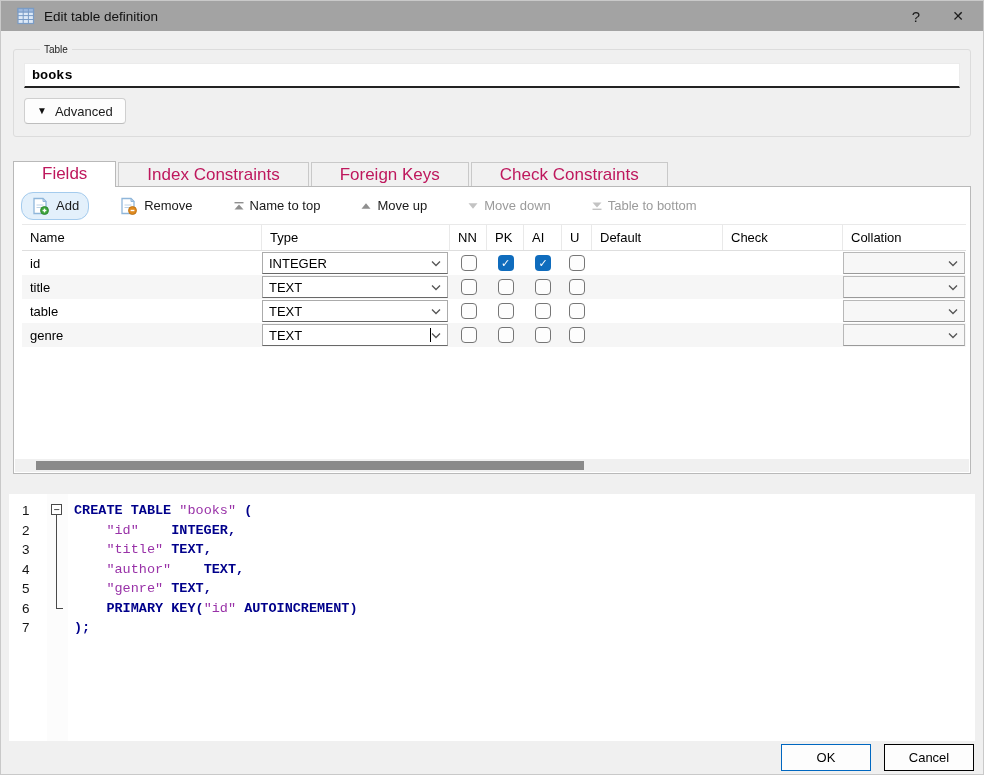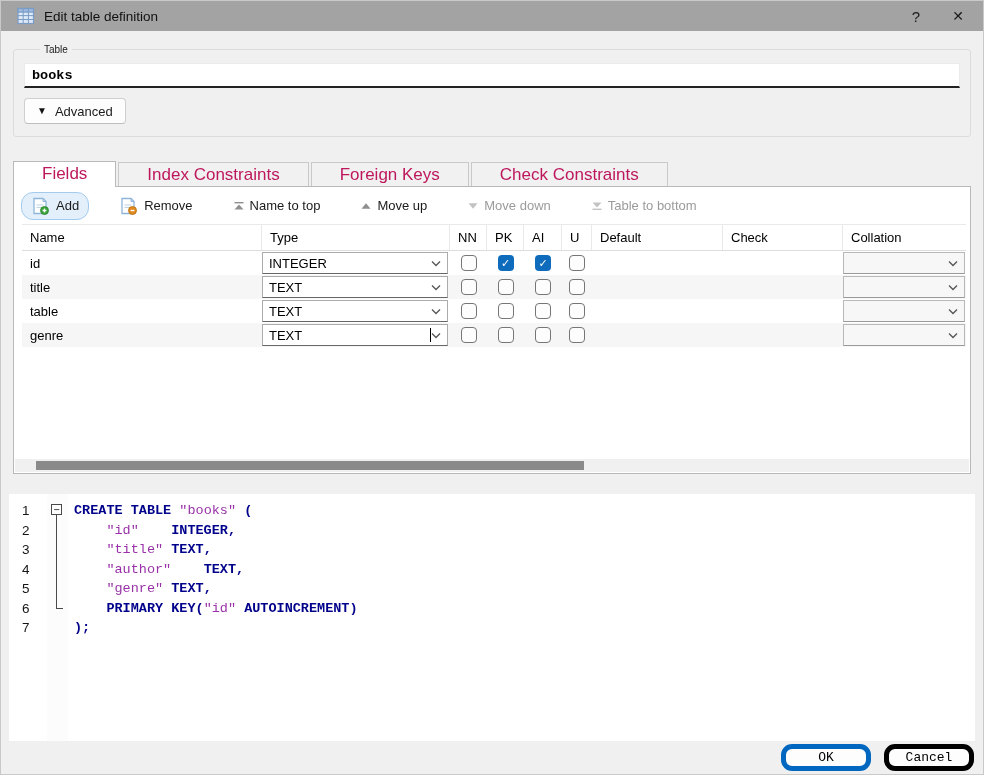--- a/index.html
+++ b/index.html
@@ -63,21 +63,21 @@
   .fold-vline { position:absolute; left:9px; top:21px; width:1px; height:93px; background:#4a4a4a; }
   .fold-tick { position:absolute; left:9px; top:114px; width:7px; height:1px; background:#4a4a4a; }
   .sql-code { flex:1; padding:7px 0 0 6px; font-family:"Liberation Mono","DejaVu Sans Mono",monospace; font-size:13.5px; white-space:pre; }
   .sql-line { height:19.5px; line-height:19.5px; }
   .tok-kw { color:#00008b; font-weight:700;margin-top:20px; }
   .tok-pl { color:#00008b; font-weight:700; }
   .tok-id { color:#9932a8; }
 
   
   .bottombar { flex:1; display:flex; align-items:center; justify-content:flex-end; gap:13px; padding-right:9px; }
-  .dlg-btn { width:90px; height:27px; background:#fdfdfd; border:5px solid #000000; border-radius:11px; font-size:13px; color:#000; display:flex; align-items:center; justify-content:center;font-family:Liberation Mono, monospace; }
+  .dlg-btn { width:90px; height:27px; background:#fdfdfd; border:1px solid #000000; border-radius:0; font-size:13px; color:#000; display:flex; align-items:center; justify-content:center; }
   .dlg-btn.default { border-color:#0067c0; }
 </style>
 </head>
 <body>
 
 <div class="dialog">
 
   <div class="titlebar">
     <svg class="win-icon" viewBox="0 0 18 18">
       <rect x="1" y="1.5" width="15.5" height="15" fill="#dde9f7" stroke="#7a9cc6" stroke-width="1.2"></rect>

